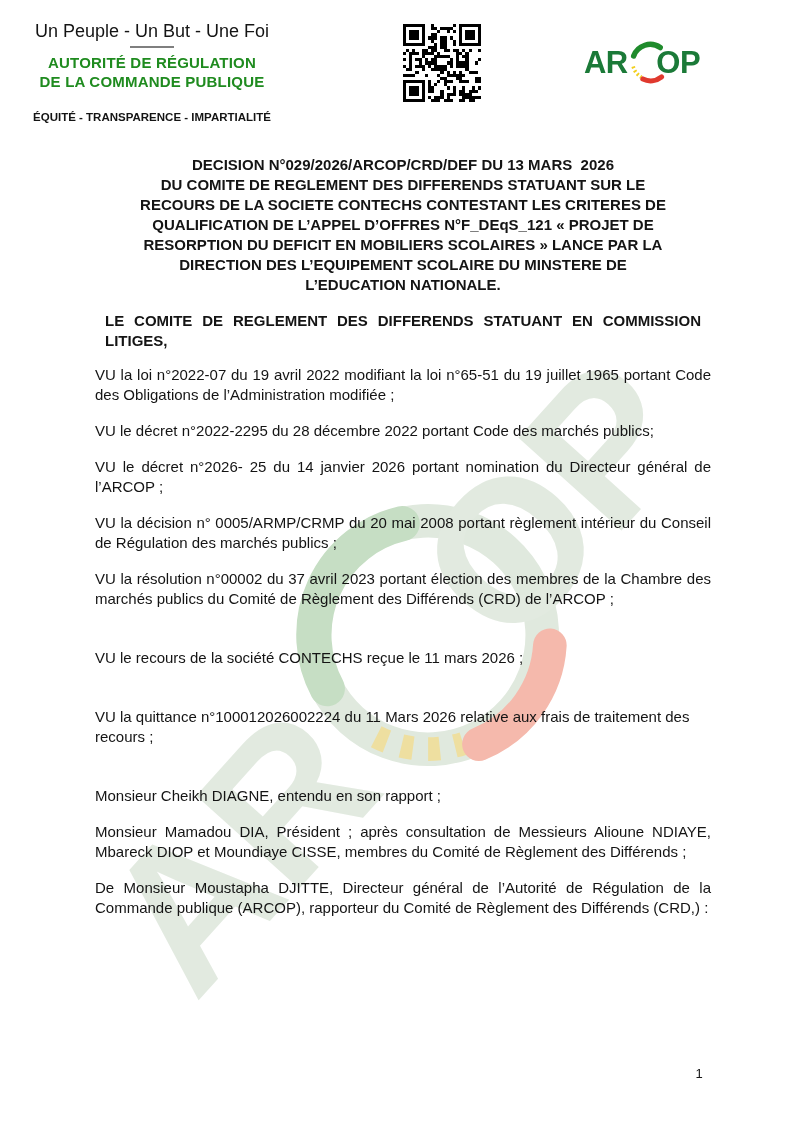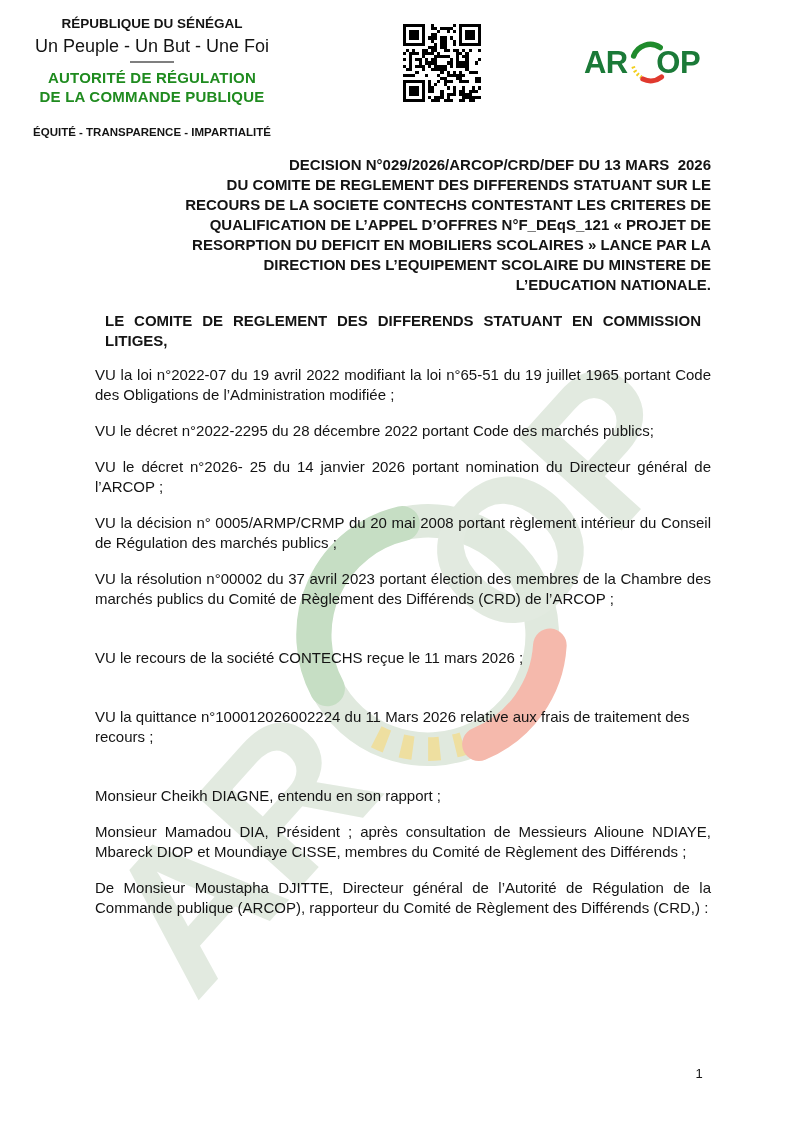--- a/index.html
+++ b/index.html
@@ -35,21 +35,21 @@
   .qr{position:absolute;left:403px;top:24px;width:78px;height:78px;z-index:2;}
   .logo-header{position:absolute;left:584px;top:36px;width:124px;height:52px;z-index:2;}
   .logo-letter{fill:var(--logo-green);font-weight:800;font-size:60px;letter-spacing:-1px;}
   .arc-green{stroke:#1f8b2c;}
   .arc-yellow{stroke:var(--senegal-yellow);}
   .arc-red{stroke:var(--senegal-red);}
   .c-arc{fill:none;stroke-linecap:round;}
   .c-arc.dashed{stroke-linecap:butt;stroke-dasharray:3.5 4.5;}
   
   .content{position:absolute;left:95px;top:155px;width:616px;z-index:1;font-size:15px;line-height:20px;}
-  .doc-title{font-size:15px;font-weight:bold;text-align:right;white-space:pre-line;margin:0 0 16px;line-height:20px;}
+  .doc-title{font-size:15px;font-weight:bold;text-align:center;white-space:pre-line;margin:0 0 16px;line-height:20px;}
   .doc-heading{font-size:15px;font-weight:bold;text-align:justify;margin:0 10px 14px;line-height:20px;}
   p.body-par{margin:0 0 16px;text-align:justify;}
   p.align-left{text-align:left;margin-top:39px;}
   p.tight{margin-bottom:6px;}
   .page-number{position:absolute;left:688px;top:1066px;width:22px;text-align:center;font-size:13px;z-index:2;}
 </style>
 </head>
 <body>
 
 <div class="page">
@@ -59,21 +59,20 @@
       <text x="0" y="72" class="wm-letter">AR</text>
       <circle cx="128" cy="50" r="34" fill="none" class="wm-ring" stroke-width="10"></circle>
       <path class="c-arc wm-arc-green" stroke-width="10.5" d="M 96.1 38.4 A 34 34 0 0 1 147.5 22.1"></path>
       <path class="c-arc dashed wm-arc-yellow" stroke-width="7" d="M 95.2 58.8 A 34 34 0 0 0 111 79.4"></path>
       <path class="c-arc wm-arc-red" stroke-width="10" d="M 114 83 A 34 34 0 0 0 150 79"></path>
       <text x="140" y="72" class="wm-letter">OP</text>
     </svg>
   </div>
 
   <div class="gov-block">
-    <div class="republic">RÉPUBLIQUE DU SÉNÉGAL</div>
     <div class="motto">Un Peuple - Un But - Une Foi</div>
     <hr class="divider">
     <div class="authority">AUTORITÉ DE RÉGULATION</div>
     <div class="authority">DE LA COMMANDE PUBLIQUE</div>
     <div class="values">ÉQUITÉ - TRANSPARENCE - IMPARTIALITÉ</div>
   </div>
 
   <svg id="qr-svg" class="qr" viewBox="0 0 25 25" fill="#000" shape-rendering="crispEdges">
       <rect x="9" y="0" width="1" height="1"></rect>
       <rect x="16" y="0" width="1" height="1"></rect>

